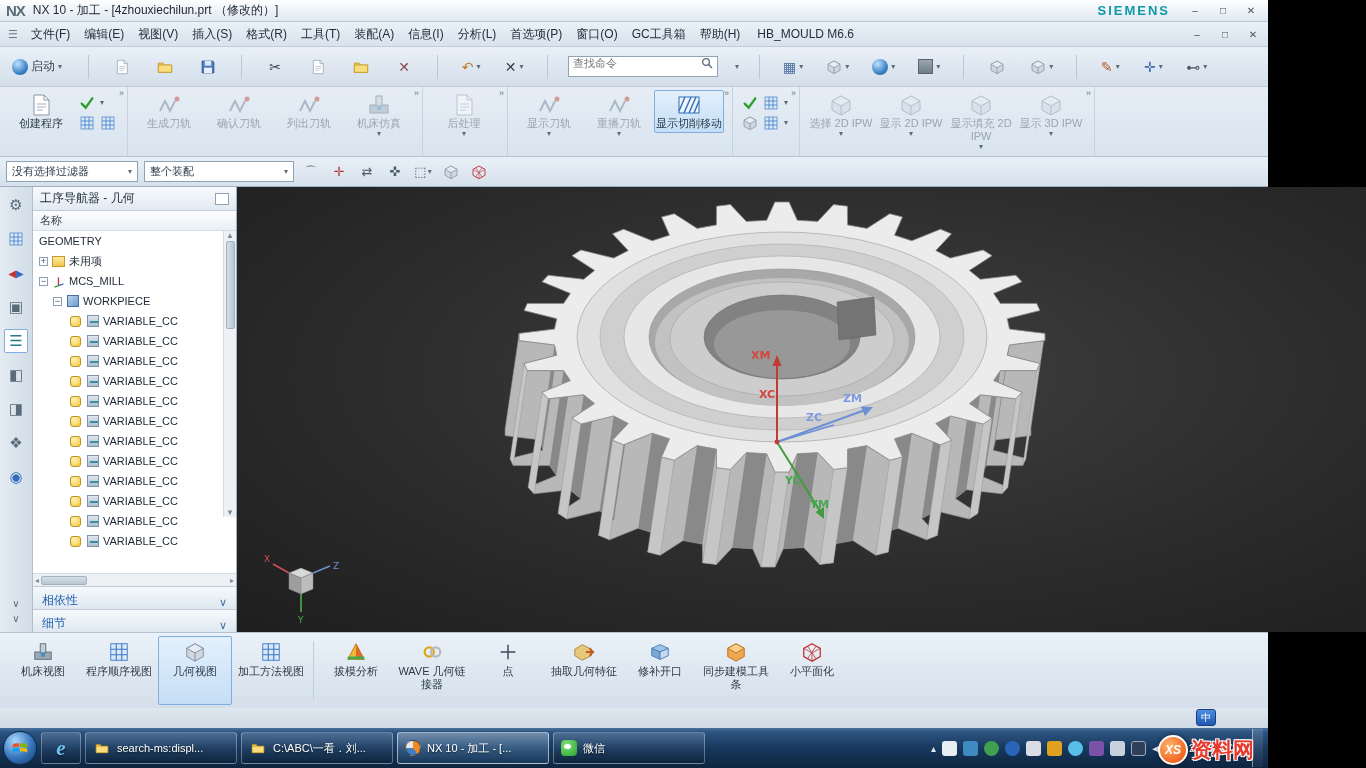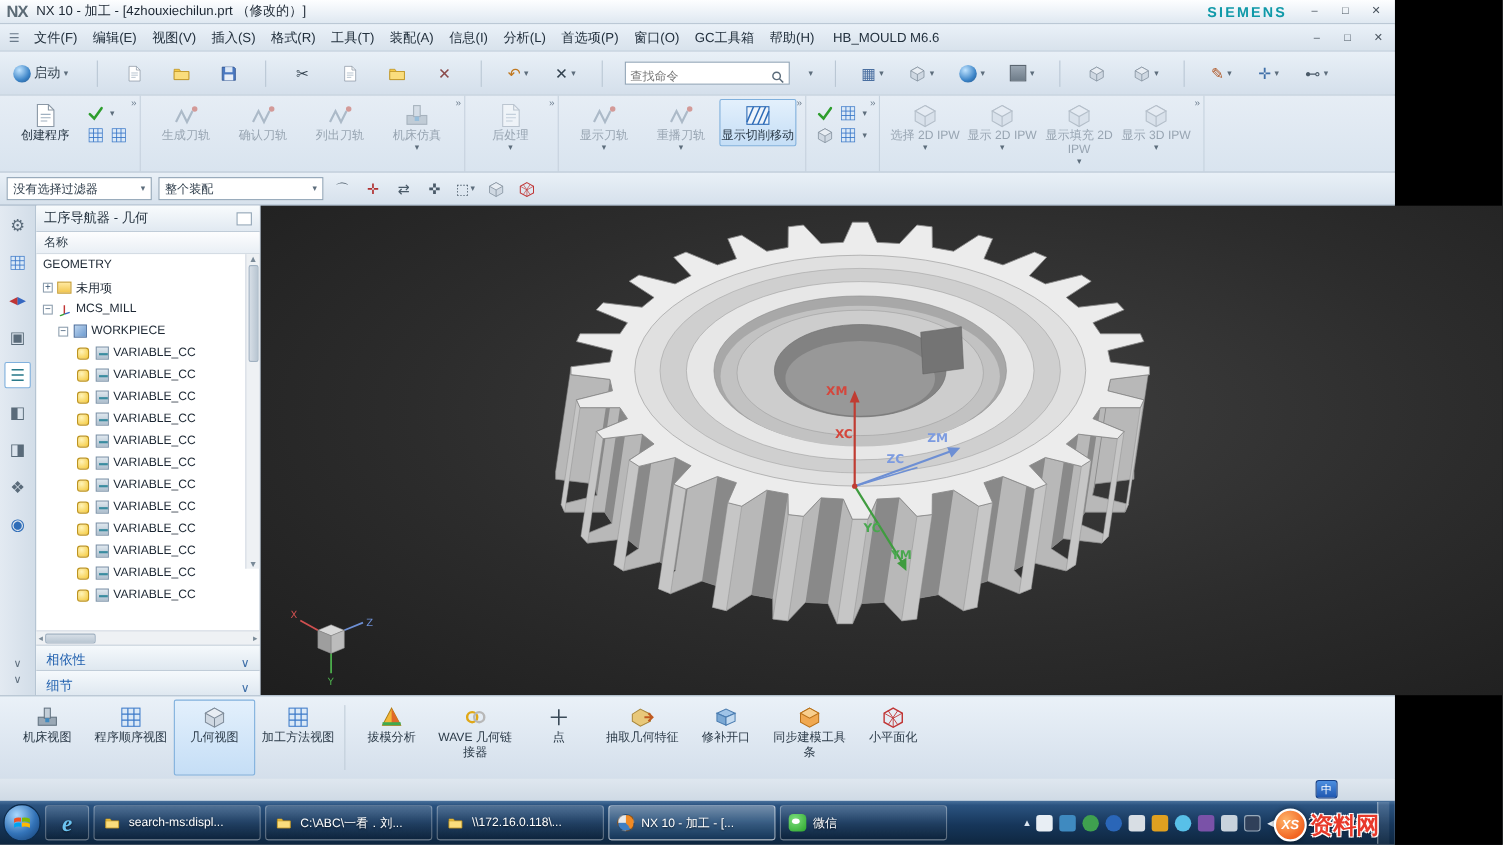--- a/index.html
+++ b/index.html
@@ -23,21 +23,21 @@
 .msuffix{padding:3px 10px;font-size:12px;color:#22303d;white-space:nowrap}
 .menubar .winbtns{margin-left:auto}
 
 
 .qat{position:absolute;left:0;top:47px;width:100%;height:40px;background:linear-gradient(#e9f0f7,#d4dfeb);border-bottom:1px solid #bfccd9;display:flex;align-items:center;padding:0 6px;gap:17px}
 .qbtn{height:28px;min-width:26px;display:flex;align-items:center;justify-content:center;gap:3px;padding:0 3px;border-radius:2px;color:#33424f}
 .qbtn svg{display:block}
 .qsep{width:1px;height:24px;background:#bac7d4;margin:0 3px}
 .qstart{font-size:12px;padding:0 6px}
 .caret{font-size:8px;color:#5d6d7c;line-height:1}
-.searchbox{display:flex;align-items:flex-end;background:#fff;border:1px solid #8fa3b5;height:21px;width:150px;padding:0 4px;gap:4px}
+.searchbox{display:flex;align-items:flex-start;background:#fff;border:1px solid #8fa3b5;height:21px;width:150px;padding:0 4px;gap:4px}
 .searchbox input{border:none;outline:none;flex:1;font-size:11px;font-family:inherit;color:#333;background:transparent;min-width:0}
 .glyph{font-size:14px;line-height:1}
 .sphere{width:16px;height:16px;border-radius:50%;background:radial-gradient(circle at 35% 30%,#bfe3ff,#3d85c8 60%,#1d4e84)}
 .swatch{width:15px;height:15px;background:linear-gradient(#9aa6b2,#6f7d8a);border:1px solid #5a6570}
 
 
 .ribbon{position:absolute;left:0;top:87px;width:100%;height:70px;background:linear-gradient(#e6edf5,#d9e4ef);border-bottom:1px solid #b4c2d0;display:flex;align-items:stretch}
 .rgroup{display:flex;align-items:flex-start;padding:3px 8px 1px 6px;border-right:1px solid #c6d2de;position:relative}
 .ovf{position:absolute;top:1px;right:3px;font-size:9px;color:#68798a}
 .rbtn{width:70px;display:flex;flex-direction:column;align-items:center;padding:2px 1px;font-size:11px;line-height:13px;text-align:center;color:#2b3a48;border:1px solid transparent;border-radius:2px}
@@ -892,26 +892,20 @@
           <use href="#sy-folder"></use>
         </svg>
         <span class="lbl">search-ms:displ...</span>
       </span>
     <span class="tb-btn">
         <svg class="tbfold">
           <use href="#sy-folder"></use>
         </svg>
         <span class="lbl">C:\ABC\一看．刘...</span>
       </span>
-    <span class="tb-btn">
-        <svg class="tbfold">
-          <use href="#sy-folder"></use>
-        </svg>
-        <span class="lbl">\\172.16.0.118\...</span>
-      </span>
     <span class="tb-btn active">
         <span class="nxico"></span>
         <span class="lbl">NX 10 - 加工 - [...</span>
       </span>
     <span class="tb-btn">
         <span class="wxico"></span>
         <span class="lbl">微信</span>
       </span>
     <span class="tray">
       <span style="color:#dce6f0;font-size:10px">▴</span>

